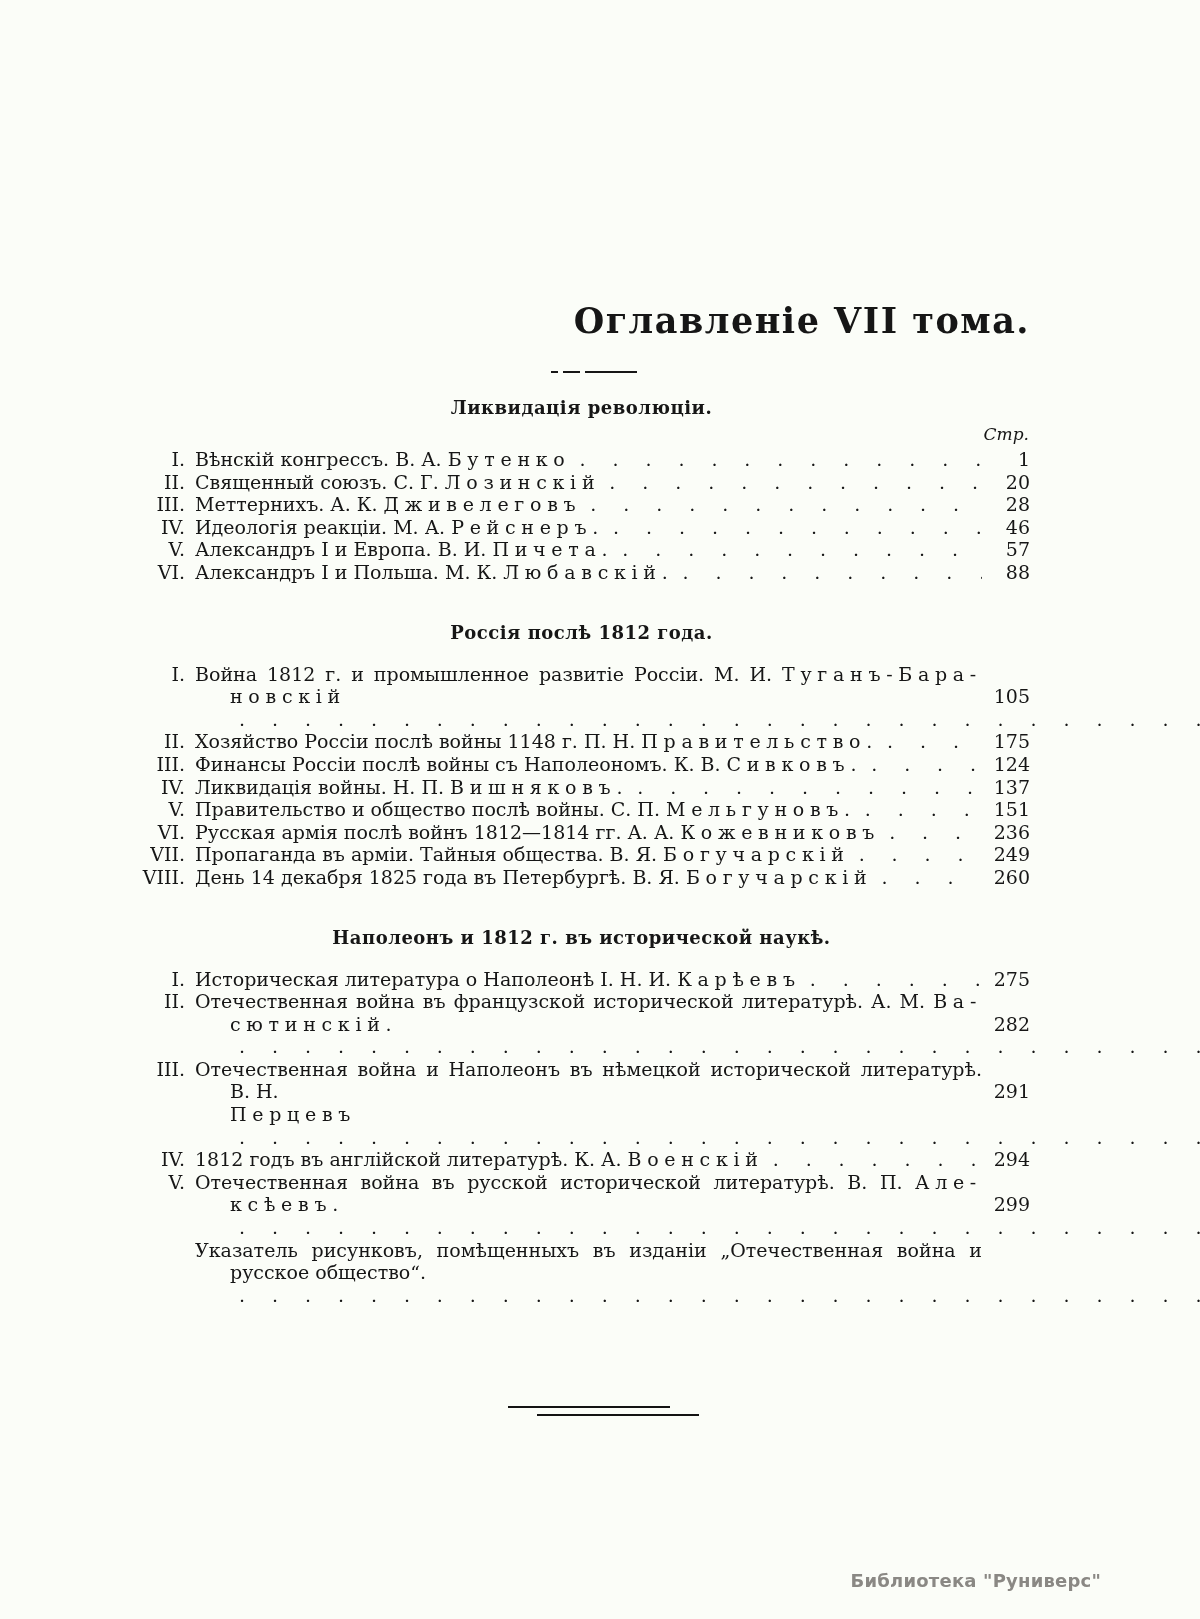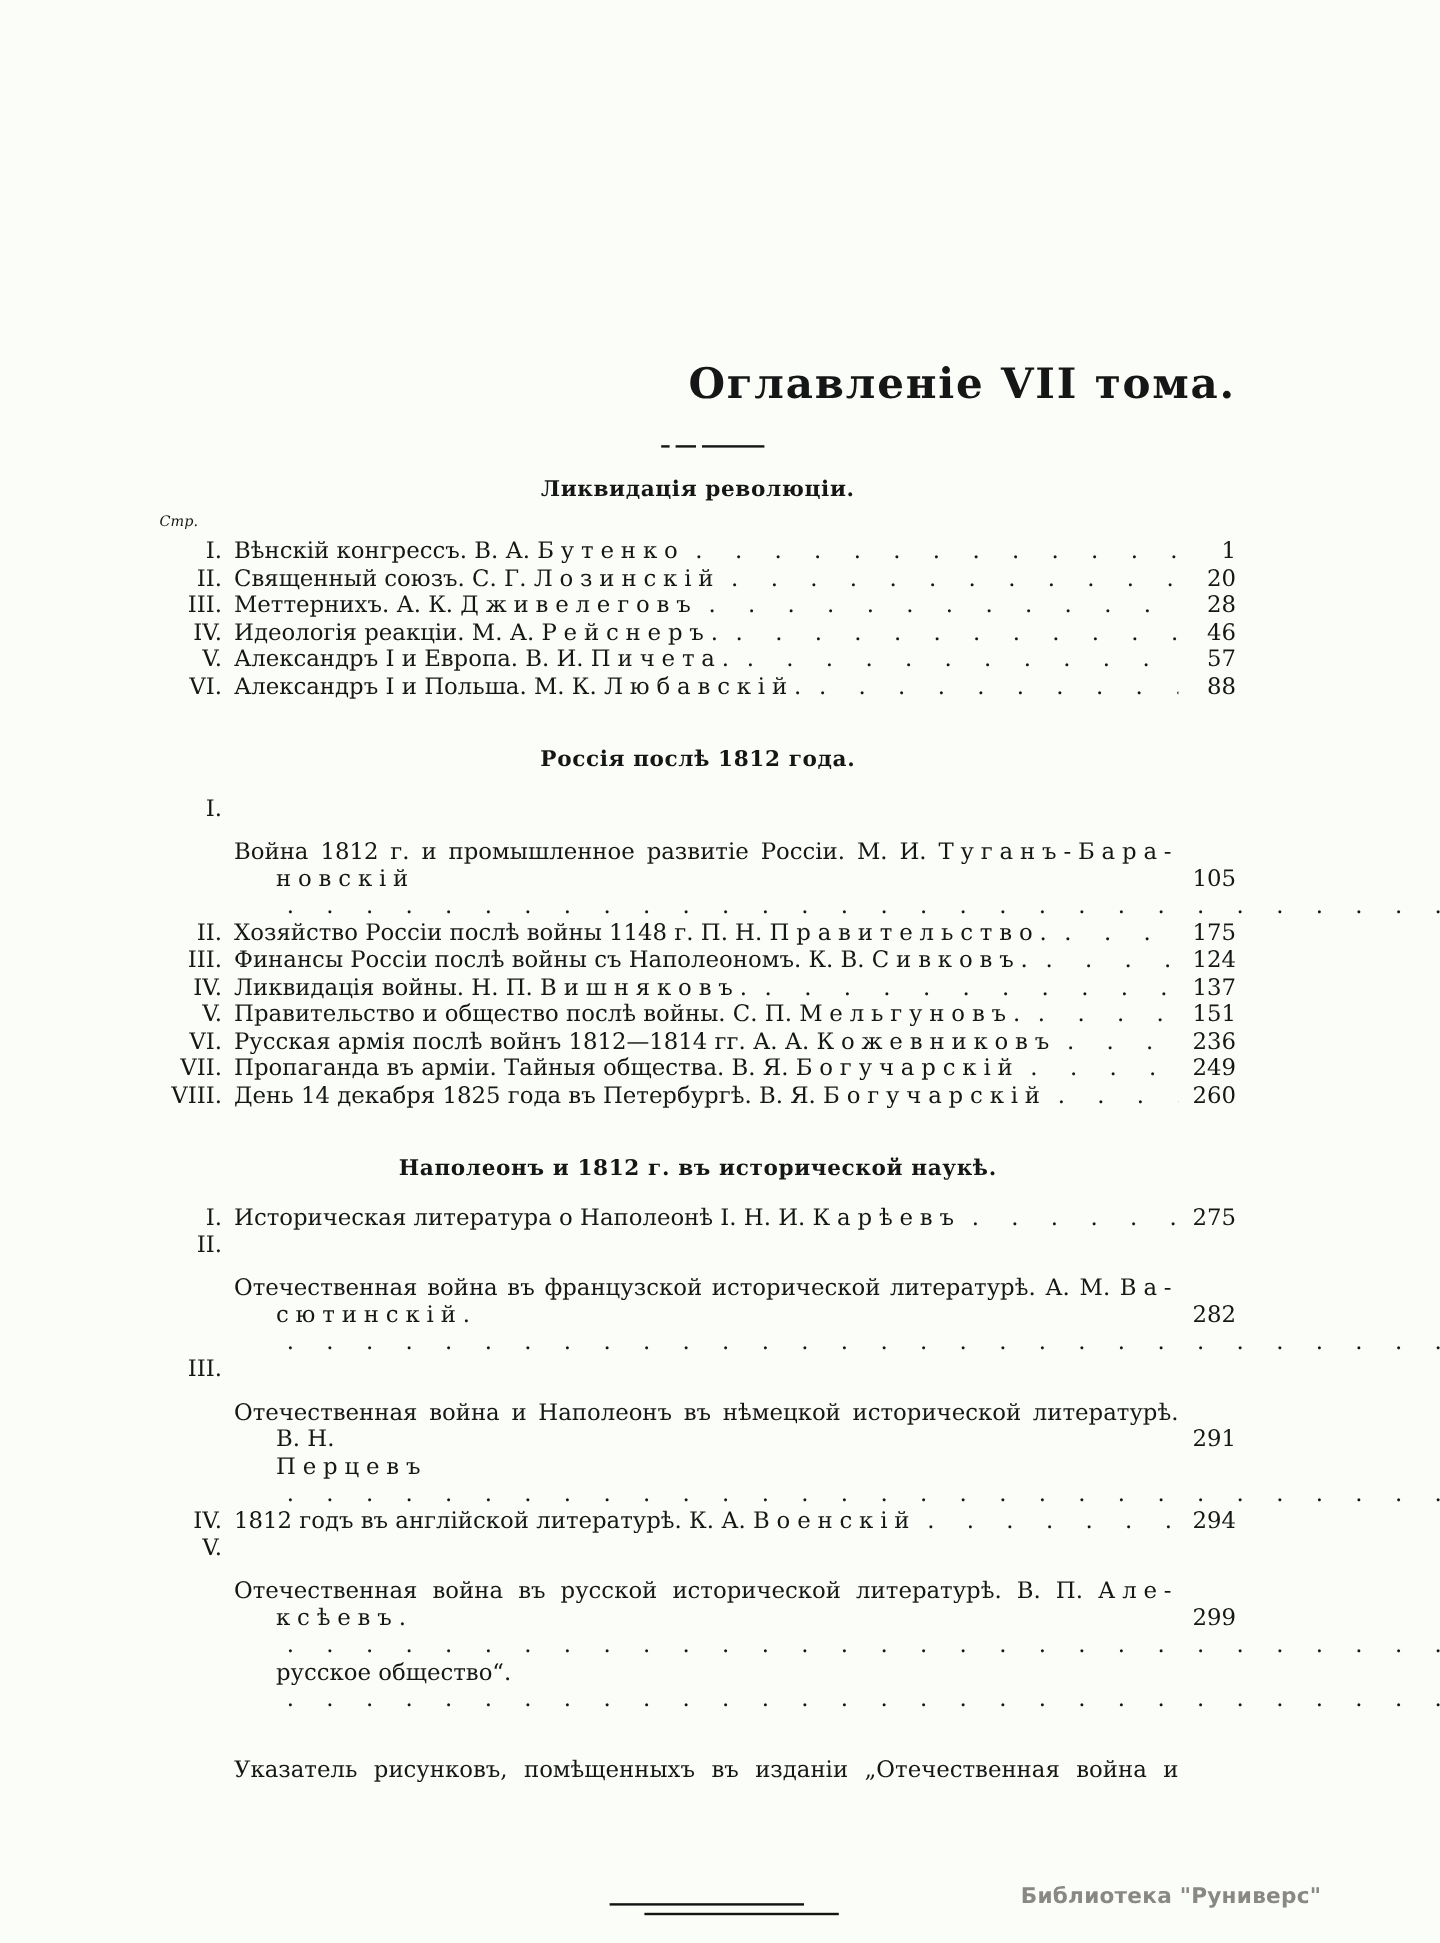--- a/index.html
+++ b/index.html
@@ -47,44 +47,44 @@
     letter-spacing:0.5px;
     line-height:29px;
     margin-top:20px;
     margin-bottom:4px;
   }
   .section{margin-top:0;}
   .section + .section{margin-top:34px;}
   .section .sec-title{margin-bottom:16px;}
   .section:first-of-type .sec-title{margin-bottom:2px;}
   .col-header{
-    text-align:left;
+    text-align:right;
     font-style:italic;
-    font-size:12px;
+    font-size:17px;
     line-height:21px;
     padding-right:1px;
     margin-bottom:3px;
   }
   .toc-row{
     display:flex;
     align-items:flex-start;
     font-size:19px;
     line-height:22.6px;
   }
   .toc-num{
     width:52px;
     flex:0 0 52px;
     text-align:right;
     margin-right:10px;
     white-space:nowrap;
   }
   .toc-body{flex:1 1 auto;min-width:0;}
   .line{display:flex;align-items:baseline;}
   .lt{flex:1 1 auto;min-width:0;display:flex;align-items:flex-start;}
-  .lt.fill{display:block;text-align:justify;text-align-last:justify;margin-top:36px;}
+  .lt.fill{display:block;text-align:justify;text-align-last:justify;}
   .line.indent .lt{padding-left:35px;flex-direction:column;}
   .pre{white-space:pre;}
   .lt.fill .pre{white-space:normal;}
   .spaced{letter-spacing:0.3em;white-space:pre;}
   .lt.fill .spaced{white-space:normal;}
   .dots{
     flex:1 1 auto;
     min-width:10px;
     overflow:hidden;
     white-space:nowrap;
@@ -398,29 +398,29 @@
                   <span class="spaced">ксѣевъ.</span>
                   <span class="dots"></span>
                 </span>
                 <span class="pg">299</span>
               </div>
             </div>
           </div>
           <div class="toc-row">
             <span class="toc-num"></span>
             <div class="toc-body">
+              <div class="line">
+                <span class="lt fill"><span class="pre">Указатель рисунковъ, помѣщенныхъ въ изданіи „Отечественная война и</span></span>
+                <span class="pg"></span>
+              </div>
               <div class="line indent">
                 <span class="lt">
                   <span class="pre">русское общество“. </span>
                   <span class="dots"></span>
                 </span>
-                <span class="pg"></span>
-              </div>
-              <div class="line">
-                <span class="lt fill"><span class="pre">Указатель рисунковъ, помѣщенныхъ въ изданіи „Отечественная война и</span></span>
                 <span class="pg"></span>
               </div>
             </div>
           </div>
         </div>
       </div>
 
     <div class="end-divider">
       <span class="l1"></span>
       <span class="l2"></span>

